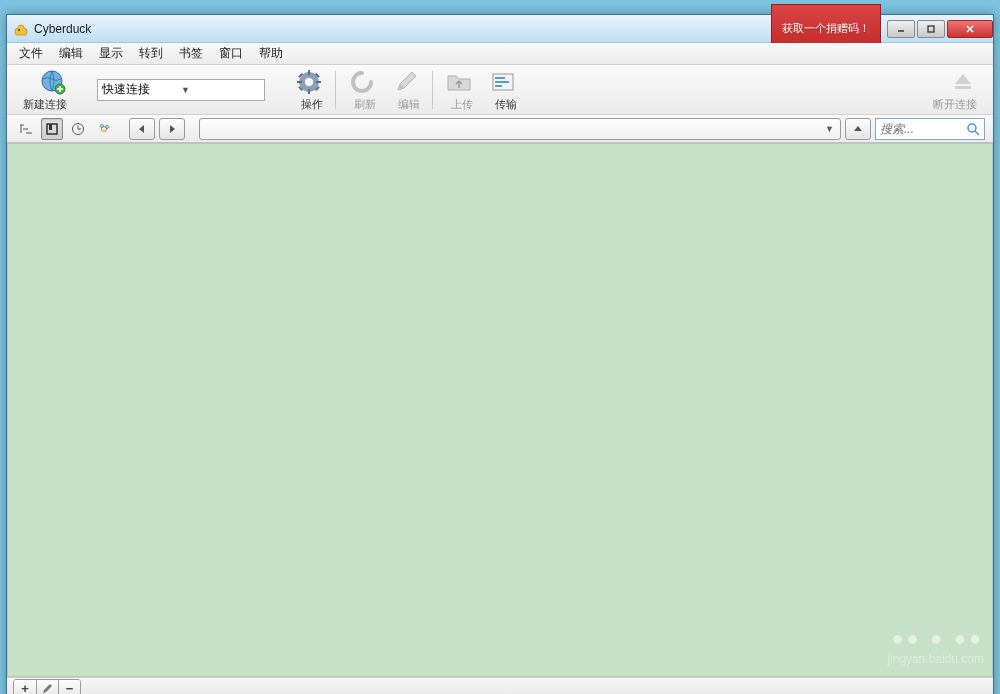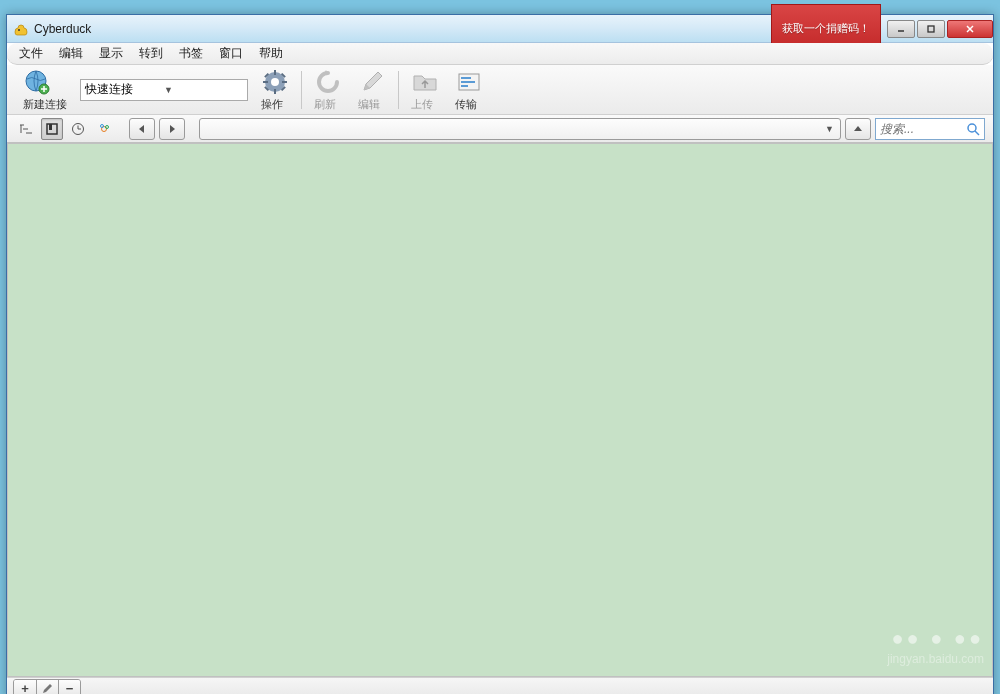--- a/index.html
+++ b/index.html
@@ -10,30 +10,30 @@
     .titlebar { height: 28px; background: linear-gradient(to bottom, #e8f3fb 0%, #d4e9f7 50%, #bcdff2 100%); display: flex; align-items: center; padding: 0 0 0 6px; border-bottom: 1px solid #a5c3de; }
     .titlebar-icon { width: 16px; height: 16px; margin-right: 5px; }
     .titlebar-title { font-size: 12px; color: #1a1a1a; flex: 1; }
     .donate-btn { background: linear-gradient(to bottom, #d94545, #c22727); color: #fff; font-size: 11px; padding: 16px 10px; border: 1px solid #a01818; cursor: pointer; text-shadow: 0 1px 1px rgba(0,0,0,.3); }
     .win-controls { display: flex; gap: 2px; margin-left: 6px; }
     .win-btn { width: 28px; height: 18px; background: linear-gradient(to bottom, #f0f0f0, #c8c8c8); border: 1px solid #888; display: flex; align-items: center; justify-content: center; cursor: pointer; border-radius: 2px; }
     .win-btn.close { width: 46px; background: linear-gradient(to bottom, #e77, #c33); border-color: #a22; }
     .win-btn svg { width: 10px; height: 10px; }
     
     
-    .menubar { height: 22px; background: linear-gradient(to bottom, #f8f8f8, #ececec); display: flex; align-items: center; padding: 0 4px; border-bottom: 1px solid #d0d0d0; border-radius: 10px; }
+    .menubar { height: 22px; background: linear-gradient(to bottom, #f8f8f8, #ececec); display: flex; align-items: center; padding: 0 4px; border-bottom: 1px solid #d0d0d0; }
     .menu-item { font-size: 12px; padding: 2px 8px; cursor: pointer; color: #222; }
     
     
     .toolbar { height: 50px; background: linear-gradient(to bottom, #fafafa, #ebebeb); display: flex; align-items: center; padding: 2px 8px; border-bottom: 1px solid #d0d0d0; }
-    .tool-btn { display: flex; flex-direction: column; align-items: flex-start; justify-content: center; padding: 2px 7px; cursor: pointer; min-width: 40px; border: 1px solid transparent; border-radius: 3px; }
+    .tool-btn { display: flex; flex-direction: column; align-items: flex-end; justify-content: center; padding: 2px 7px; cursor: pointer; min-width: 40px; border: 1px solid transparent; border-radius: 3px; }
     .tool-btn .icon { width: 28px; height: 28px; display: flex; align-items: center; justify-content: center; }
     .tool-btn .label { font-size: 11px; color: #333; margin-top: 1px; }
     .tool-btn.disabled .label { color: #999; }
-    .quick-connect { flex: 0 0 168px; height: 22px; border: 1px solid #aaa; background: #fff; display: flex; align-items: center; padding: 0 4px; font-size: 12px; margin: 0 5px; }
+    .quick-connect { flex: 0 0 168px; height: 22px; border: 1px solid #aaa; background: #fff; display: flex; align-items: center; padding: 0 4px; font-size: 12px; margin: 0 22px; }
     .quick-connect span { flex: 1; }
     .quick-connect .dd { font-size: 9px; color: #555; }
     .toolbar-sep { width: 1px; height: 38px; background: #c8c8c8; margin: 0 4px; }
     .toolbar-spacer { flex: 1; }
     
     
     .navbar { height: 28px; background: linear-gradient(to bottom, #fafafa, #ebebeb); display: flex; align-items: center; padding: 2px 8px; gap: 4px; border-bottom: 1px solid #c0c0c0; }
     .nav-icon-btn { width: 22px; height: 22px; display: flex; align-items: center; justify-content: center; border: 1px solid transparent; border-radius: 2px; cursor: pointer; }
     .nav-icon-btn.active { border: 1px solid #888; background: linear-gradient(to bottom,#e0e0e0,#d0d0d0); box-shadow: inset 0 1px 2px rgba(0,0,0,.15);}
     .nav-sep { width: 6px; }
@@ -185,20 +185,29 @@
             <rect x="6" y="9" width="10" height="2" fill="#5b9bd5"></rect>
             <rect x="6" y="13" width="14" height="2" fill="#5b9bd5"></rect>
             <rect x="6" y="17" width="7" height="2" fill="#5b9bd5"></rect>
           </svg>
       </span>
       <span class="label">传输</span>
     </div>
 
     <div class="toolbar-spacer"></div>
 
+    <div class="tool-btn disabled">
+      <span class="icon">
+        <svg viewBox="0 0 28 28">
+            <path d="M14 6 L22 16 L6 16 Z" fill="#d0d0d0"></path>
+            <rect x="6" y="18" width="16" height="3" fill="#d0d0d0"></rect>
+          </svg>
+      </span>
+      <span class="label">断开连接</span>
+    </div>
   </div>
 
   <div class="navbar">
     <div class="nav-icon-btn">
       <svg width="14" height="14" viewBox="0 0 14 14">
           <line x1="1" y1="3" x2="5" y2="3" stroke="#555"></line>
           <line x1="4" y1="7" x2="9" y2="7" stroke="#555"></line>
           <line x1="7" y1="11" x2="13" y2="11" stroke="#555"></line>
           <line x1="2" y1="3" x2="2" y2="11" stroke="#555"></line>
         </svg>

